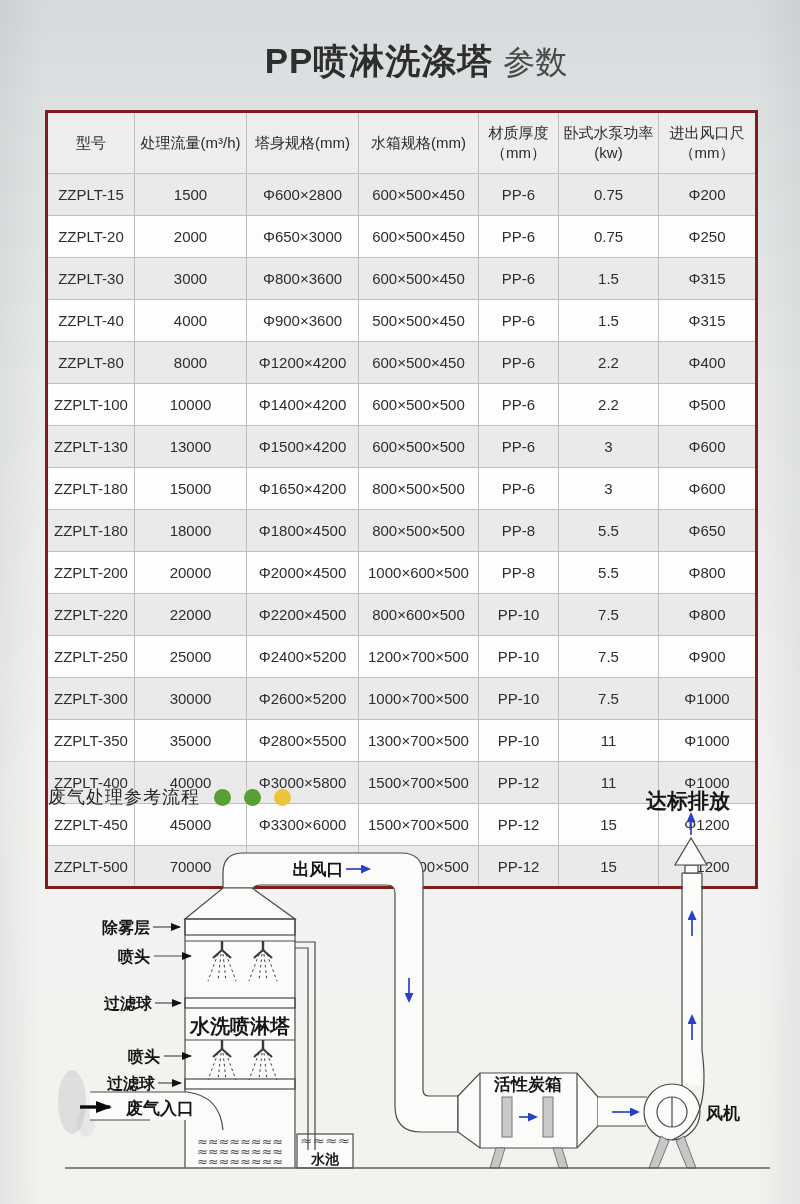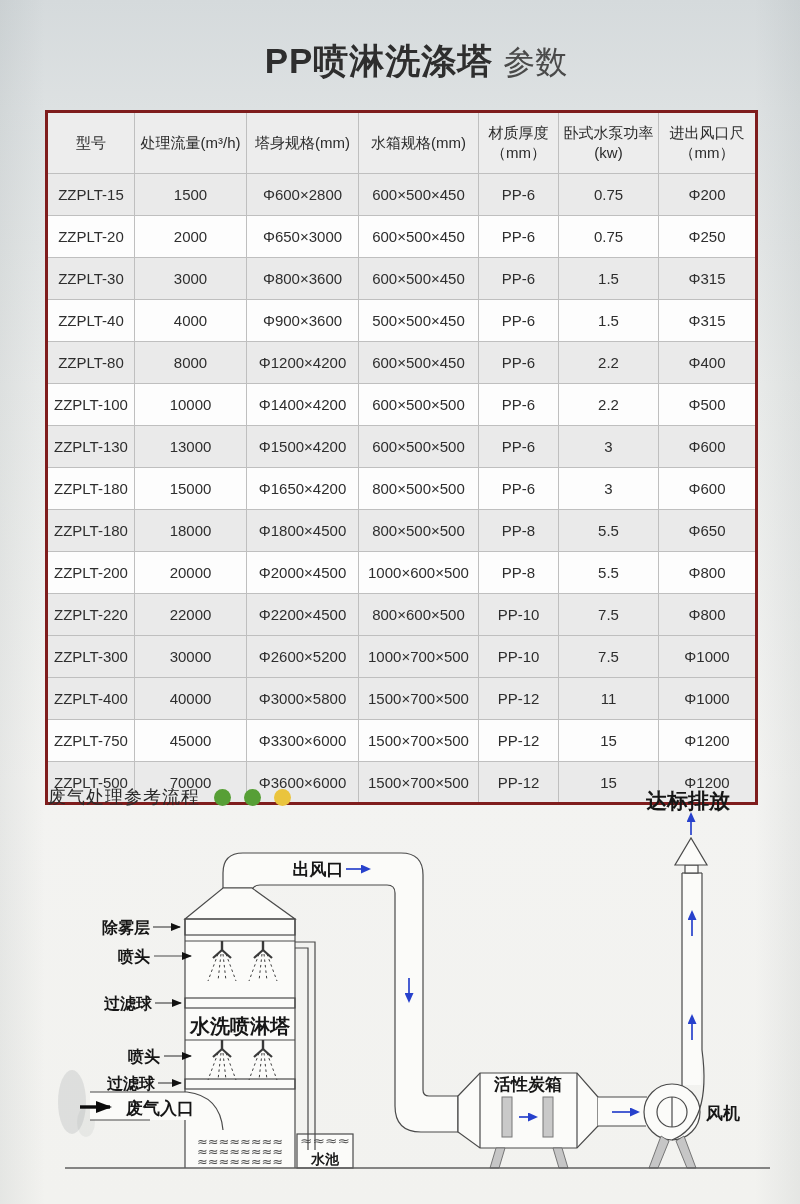--- a/index.html
+++ b/index.html
@@ -180,40 +180,58 @@
       </tr>
       <tr class="odd">
         <td>ZZPLT-220</td>
         <td>22000</td>
         <td>Φ2200×4500</td>
         <td>800×600×500</td>
         <td>PP-10</td>
         <td>7.5</td>
         <td>Φ800</td>
       </tr>
+      <tr class="even">
+        <td>ZZPLT-250</td>
+        <td>25000</td>
+        <td>Φ2400×5200</td>
+        <td>1200×700×500</td>
+        <td>PP-10</td>
+        <td>7.5</td>
+        <td>Φ900</td>
+      </tr>
       <tr class="odd">
         <td>ZZPLT-300</td>
         <td>30000</td>
         <td>Φ2600×5200</td>
         <td>1000×700×500</td>
         <td>PP-10</td>
         <td>7.5</td>
         <td>Φ1000</td>
       </tr>
+      <tr class="even">
+        <td>ZZPLT-350</td>
+        <td>35000</td>
+        <td>Φ2800×5500</td>
+        <td>1300×700×500</td>
+        <td>PP-10</td>
+        <td>11</td>
+        <td>Φ1000</td>
+      </tr>
       <tr class="odd">
         <td>ZZPLT-400</td>
         <td>40000</td>
         <td>Φ3000×5800</td>
         <td>1500×700×500</td>
         <td>PP-12</td>
         <td>11</td>
         <td>Φ1000</td>
       </tr>
       <tr class="even">
-        <td>ZZPLT-750</td>
+        <td>ZZPLT-450</td>
         <td>45000</td>
         <td>Φ3300×6000</td>
         <td>1500×700×500</td>
         <td>PP-12</td>
         <td>15</td>
         <td>Φ1200</td>
       </tr>
       <tr class="odd">
         <td>ZZPLT-500</td>
         <td>70000</td>

